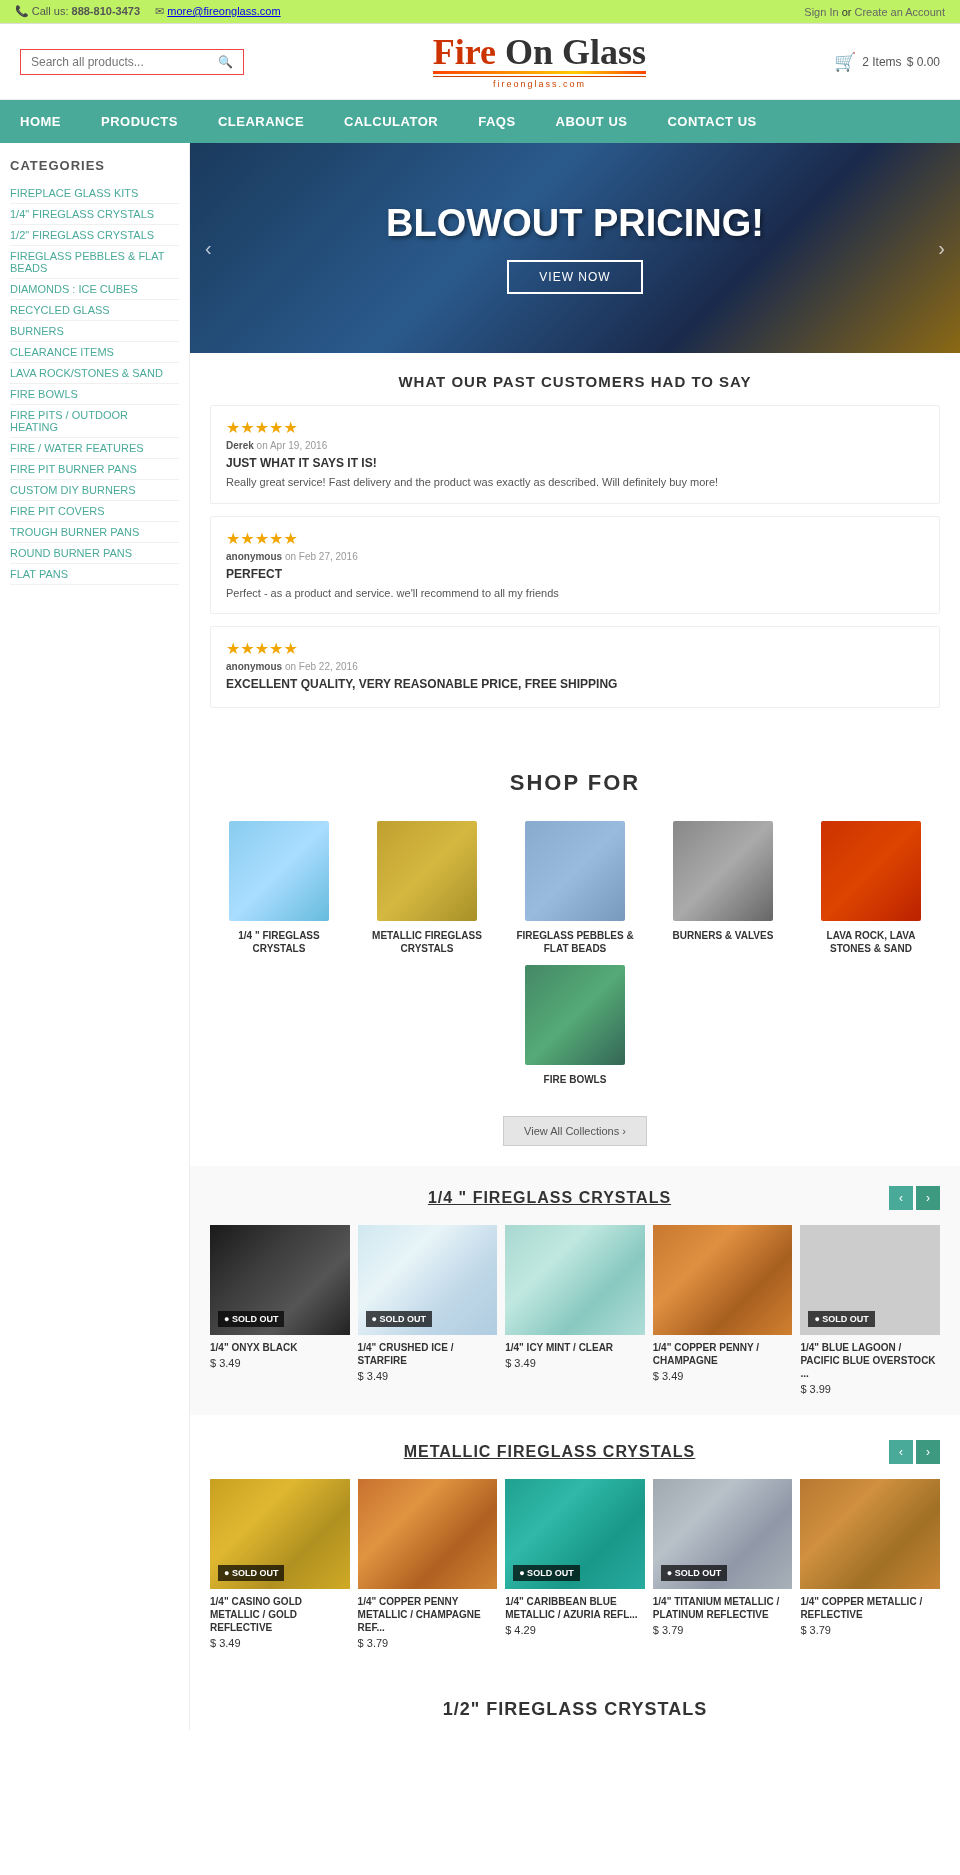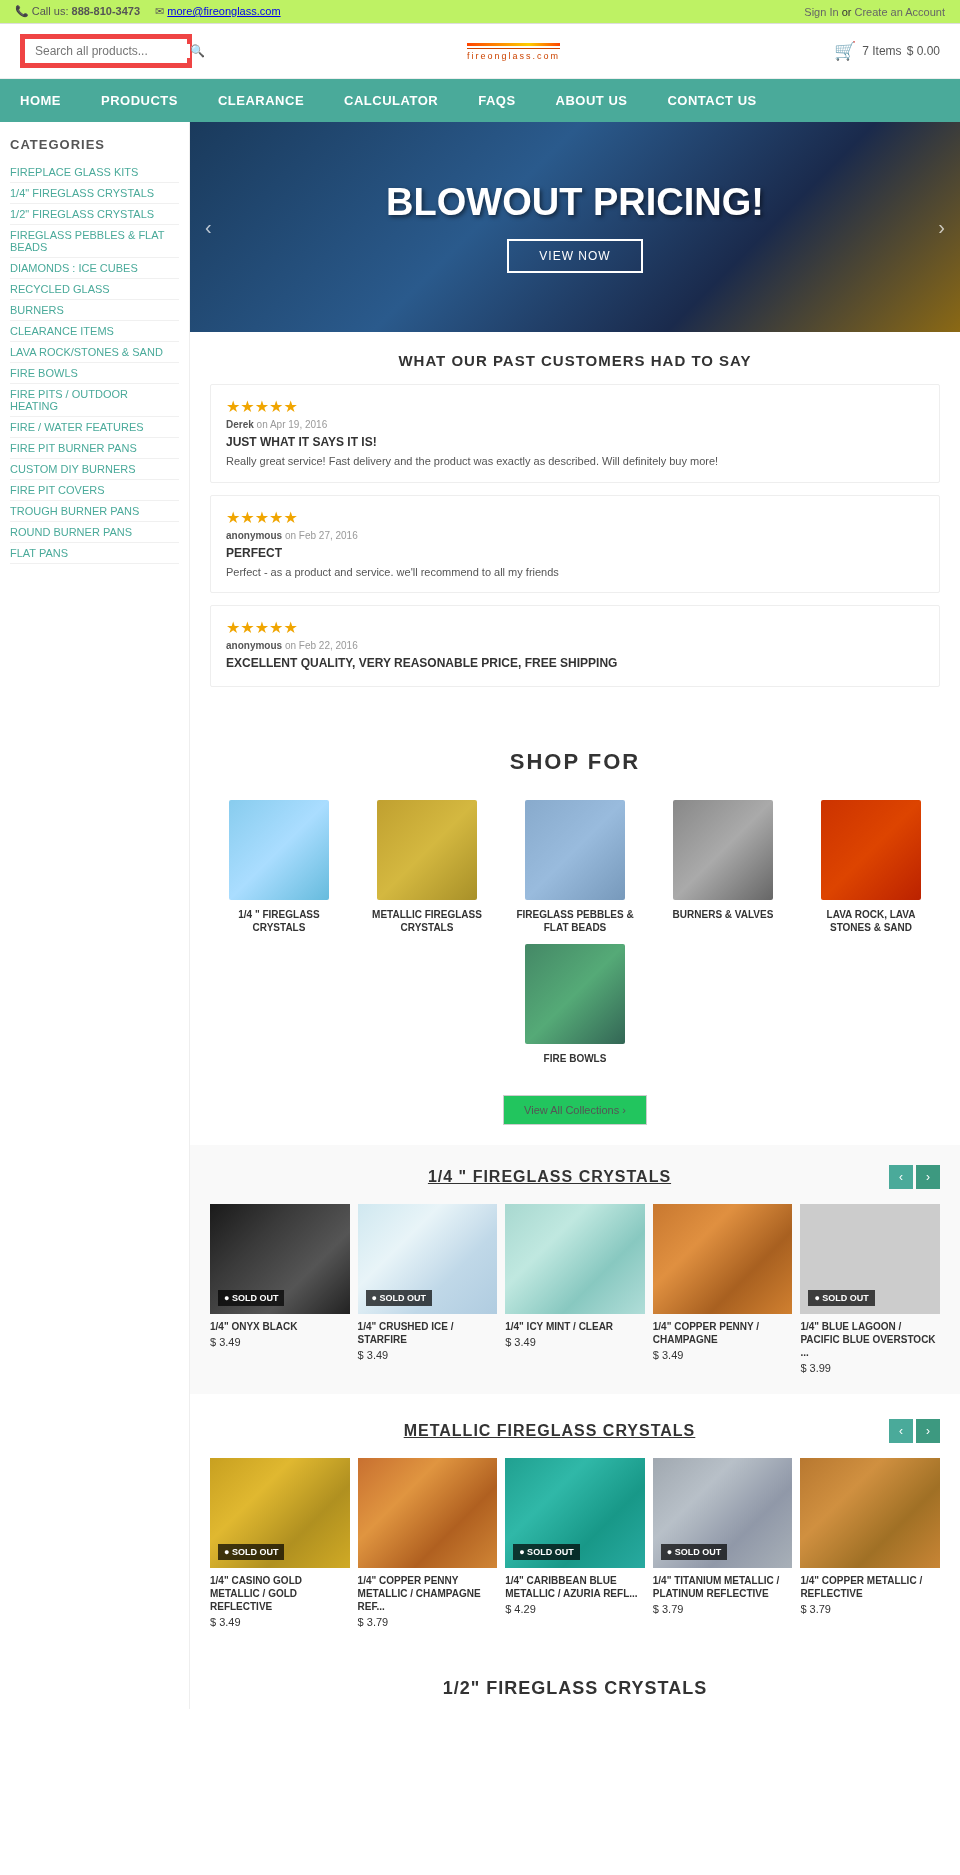--- a/index.html
+++ b/index.html
@@ -5,21 +5,21 @@
     * { margin: 0; padding: 0; box-sizing: border-box; }
     body { font-family: Arial, sans-serif; font-size: 12px; color: #333; background: #fff; width: 960px; }
     
     
     .top-bar { background: #bef264; padding: 5px 15px; display: flex; justify-content: space-between; align-items: center; font-size: 11px; border-bottom: 1px solid #ddd; }
     .top-bar-left { display: flex; gap: 15px; color: #555; }
     .top-bar-right a { color: #666; text-decoration: none; font-size: 11px; }
 
     
     .header { display: flex; align-items: center; justify-content: space-between; padding: 10px 20px; background: #fff; border-bottom: 1px solid #eee; }
-    .search-area { display: flex; align-items: center; border: 5px solid #ef4444; padding: 5px 10px; width: 172px; }
+    .search-area { display: flex; align-items: center; border: 1px solid #ef4444; padding: 5px 10px; width: 224px; justify-content: space-between; }
     .search-area input { border: none; outline: none; font-size: 12px; color: #999; width: 160px; }
     .search-area span { color: #999; cursor: pointer; }
     .logo-area { text-align: center; }
     .logo-text { font-family: Georgia, serif; font-size: 36px; font-weight: bold; color: #333; line-height: 1; }
     .logo-text .fire { color: #cc3300; }
     .logo-text .on { color: #333; }
     .logo-text .glass { color: #333; }
     .logo-subtitle { font-size: 9px; color: #cc4400; letter-spacing: 2px; border-top: 1px solid #cc4400; margin-top: 2px; padding-top: 2px; }
     .cart-area { display: flex; align-items: center; gap: 5px; color: #555; font-size: 12px; }
     .cart-icon { font-size: 18px; }
@@ -59,21 +59,21 @@
     .review-headline { font-size: 12px; font-weight: bold; color: #333; margin-bottom: 4px; }
     .review-body { font-size: 11px; color: #555; line-height: 1.5; }
 
     
     .shop-for { padding: 30px 20px 20px; text-align: center; }
     .shop-for-title { font-size: 22px; font-weight: bold; color: #333; margin-bottom: 25px; letter-spacing: 2px; }
     .shop-collections { display: flex; justify-content: space-around; align-items: flex-start; margin-bottom: 20px; flex-wrap: wrap; gap: 10px; }
     .shop-collection-item { text-align: center; width: 130px; }
     .collection-thumb { width: 100px; height: 100px; background: #ddd; margin: 0 auto 8px; border-radius: 2px; }
     .collection-label { font-size: 10px; font-weight: bold; color: #333; text-transform: uppercase; line-height: 1.3; }
-    .view-all-btn { border: 1px solid #ccc; background: #22c55e; padding: 8px 20px; font-size: 11px; color: #555; cursor: pointer; margin-top: 10px; }
+    .view-all-btn { border: 1px solid #ccc; background: #e5e5e5; padding: 8px 20px; font-size: 11px; color: #555; cursor: pointer; margin-top: 10px; }
 
     
     .product-section { padding: 20px; background: #f9f9f9; margin-bottom: 5px; }
     .product-section-white { padding: 20px; background: #fff; margin-bottom: 5px; }
     .section-header { display: flex; align-items: center; justify-content: space-between; margin-bottom: 15px; }
     .section-title { font-size: 16px; font-weight: bold; color: #333; text-align: center; flex: 1; text-decoration: underline; letter-spacing: 1px; }
     .nav-arrows { display: flex; gap: 3px; }
     .nav-arrow { width: 24px; height: 24px; background: #4aaa9a; color: #fff; border: none; cursor: pointer; display: flex; align-items: center; justify-content: center; font-size: 12px; }
     .nav-arrow.left-arrow { }
     .nav-arrow.right-arrow { background: #3d9980; }
@@ -129,26 +129,29 @@
     <a href="#">Create an Account</a>
   </div>
 </div>
 
 <div class="header">
   <div class="search-area">
     <input type="text" placeholder="Search all products..." style="">
     <span>🔍</span>
   </div>
   <div class="logo-area">
+    <div class="logo-text">
+      <span class="fire">Fire</span><span class="on"> On </span><span class="glass">Glass</span>
+    </div>
     <div class="logo-fire-line"></div>
     <div class="logo-subtitle">fireonglass.com</div>
   </div>
   <div class="cart-area">
     <span class="cart-icon">🛒</span>
-    <span>7 Items</span>
+    <span>2 Items</span>
     <span>$ 0.00</span>
   </div>
 </div>
 
 <nav class="nav">
   <a href="#">HOME</a>
   <a href="#">PRODUCTS</a>
   <a href="#">CLEARANCE</a>
   <a href="#">CALCULATOR</a>
   <a href="#">FAQS</a>

